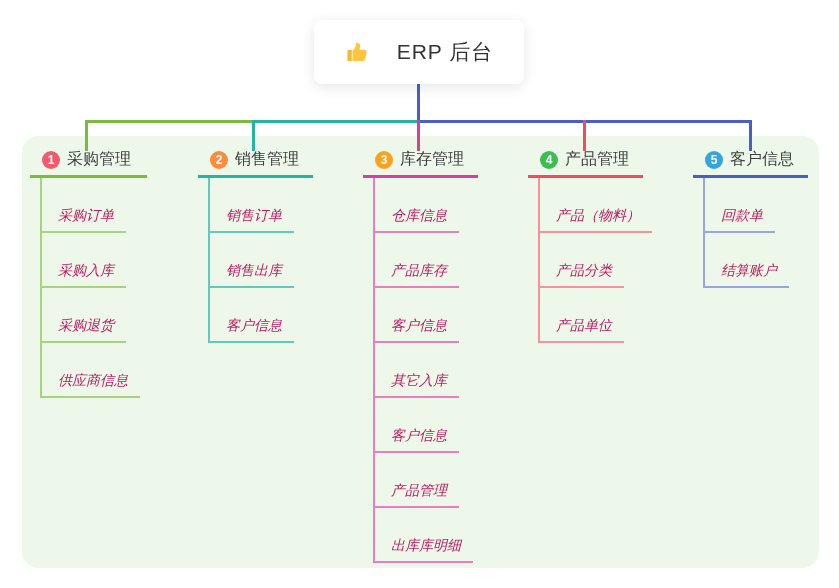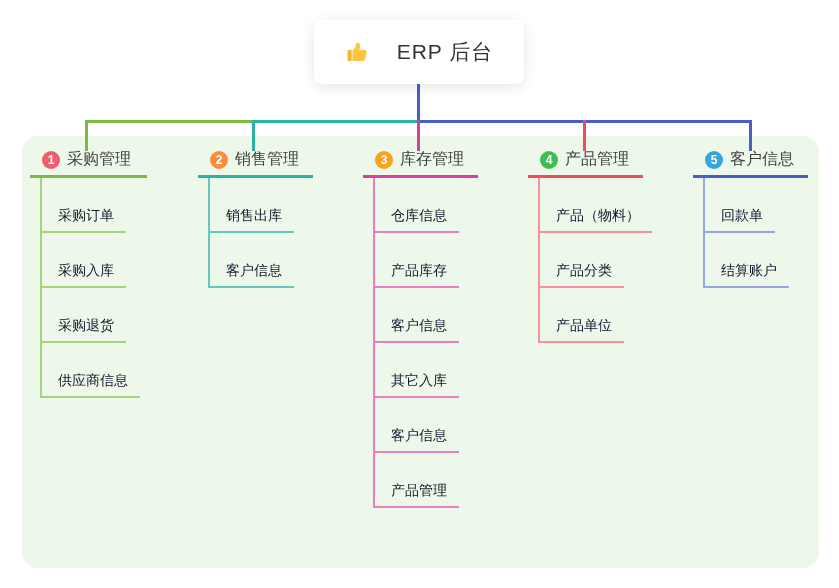--- a/index.html
+++ b/index.html
@@ -24,21 +24,21 @@
   .branch-header { display:flex; align-items:center; gap:7px; padding:0 0 6px 12px;
                    border-bottom:3px solid var(--main); height:28px; }
   .badge { width:18px; height:18px; border-radius:50%; background:var(--badge);
            color:#fff; font-size:12px; font-weight:bold; line-height:18px;
            text-align:center; flex:0 0 auto; }
   .branch-label { font-size:16px; color:#404040; white-space:nowrap; }
   .children { margin-left:10px; border-left:2px solid var(--child); }
   .child-item { height:55px; display:flex; align-items:flex-end;
                 padding:0 12px 6px 16px; width:max-content;
                 border-bottom:2px solid var(--child); }
-  .child-label { font-size:14px; color:#0f172a; white-space:nowrap; }
+  .child-label { font-size:14px; color:#be185d; white-space:nowrap;font-style:italic; }
 </style>
 </head>
 <body>
 
 <div class="canvas">
 
   <div class="panel"></div>
 
   <div class="line vline" style="left: 417px; top: 84px; height: 37px; background: rgb(74, 94, 200);"></div>
   <div class="line hline" style="left: 85px; top: 120px; width: 168px; background: rgb(124, 185, 64);"></div>
@@ -79,20 +79,23 @@
     </div>
   </div>
 
   <div class="branch" style="left: 198px; width: 115px; --main: #26B3A2; --child: #64C9BD; --badge: #F98C3D;">
     <div class="branch-header">
       <span class="badge">2</span>
       <span class="branch-label">销售管理</span>
     </div>
     <div class="children">
       <div class="child-item">
+          <span class="child-label">销售订单</span>
+        </div>
+      <div class="child-item">
           <span class="child-label">销售出库</span>
         </div>
       <div class="child-item">
           <span class="child-label">客户信息</span>
         </div>
     </div>
   </div>
 
   <div class="branch" style="left: 363px; width: 115px; --main: #D6409A; --child: #E97FC0; --badge: #F9A21A;">
     <div class="branch-header">
@@ -110,20 +113,23 @@
           <span class="child-label">客户信息</span>
         </div>
       <div class="child-item">
           <span class="child-label">其它入库</span>
         </div>
       <div class="child-item">
           <span class="child-label">客户信息</span>
         </div>
       <div class="child-item">
           <span class="child-label">产品管理</span>
+        </div>
+      <div class="child-item">
+          <span class="child-label">出库库明细</span>
         </div>
     </div>
   </div>
 
   <div class="branch" style="left: 528px; width: 115px; --main: #F24B5F; --child: #F692A0; --badge: #3DBD54;">
     <div class="branch-header">
       <span class="badge">4</span>
       <span class="branch-label">产品管理</span>
     </div>
     <div class="children">

